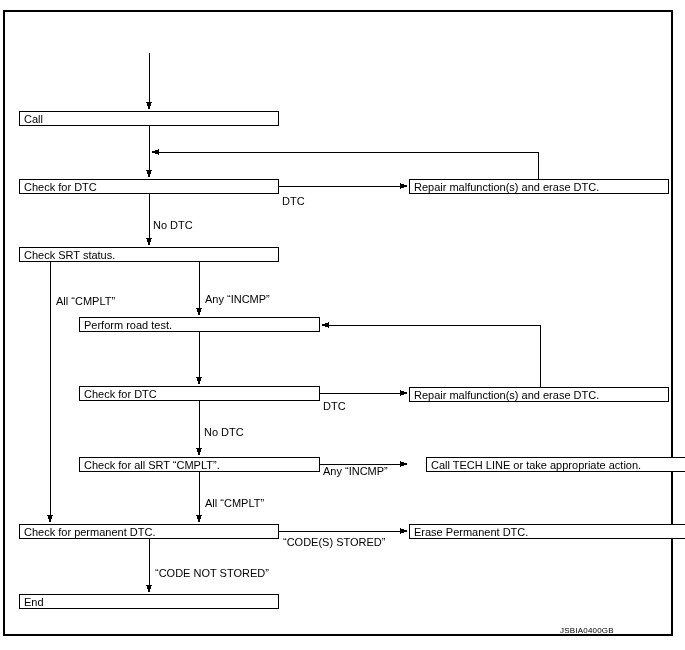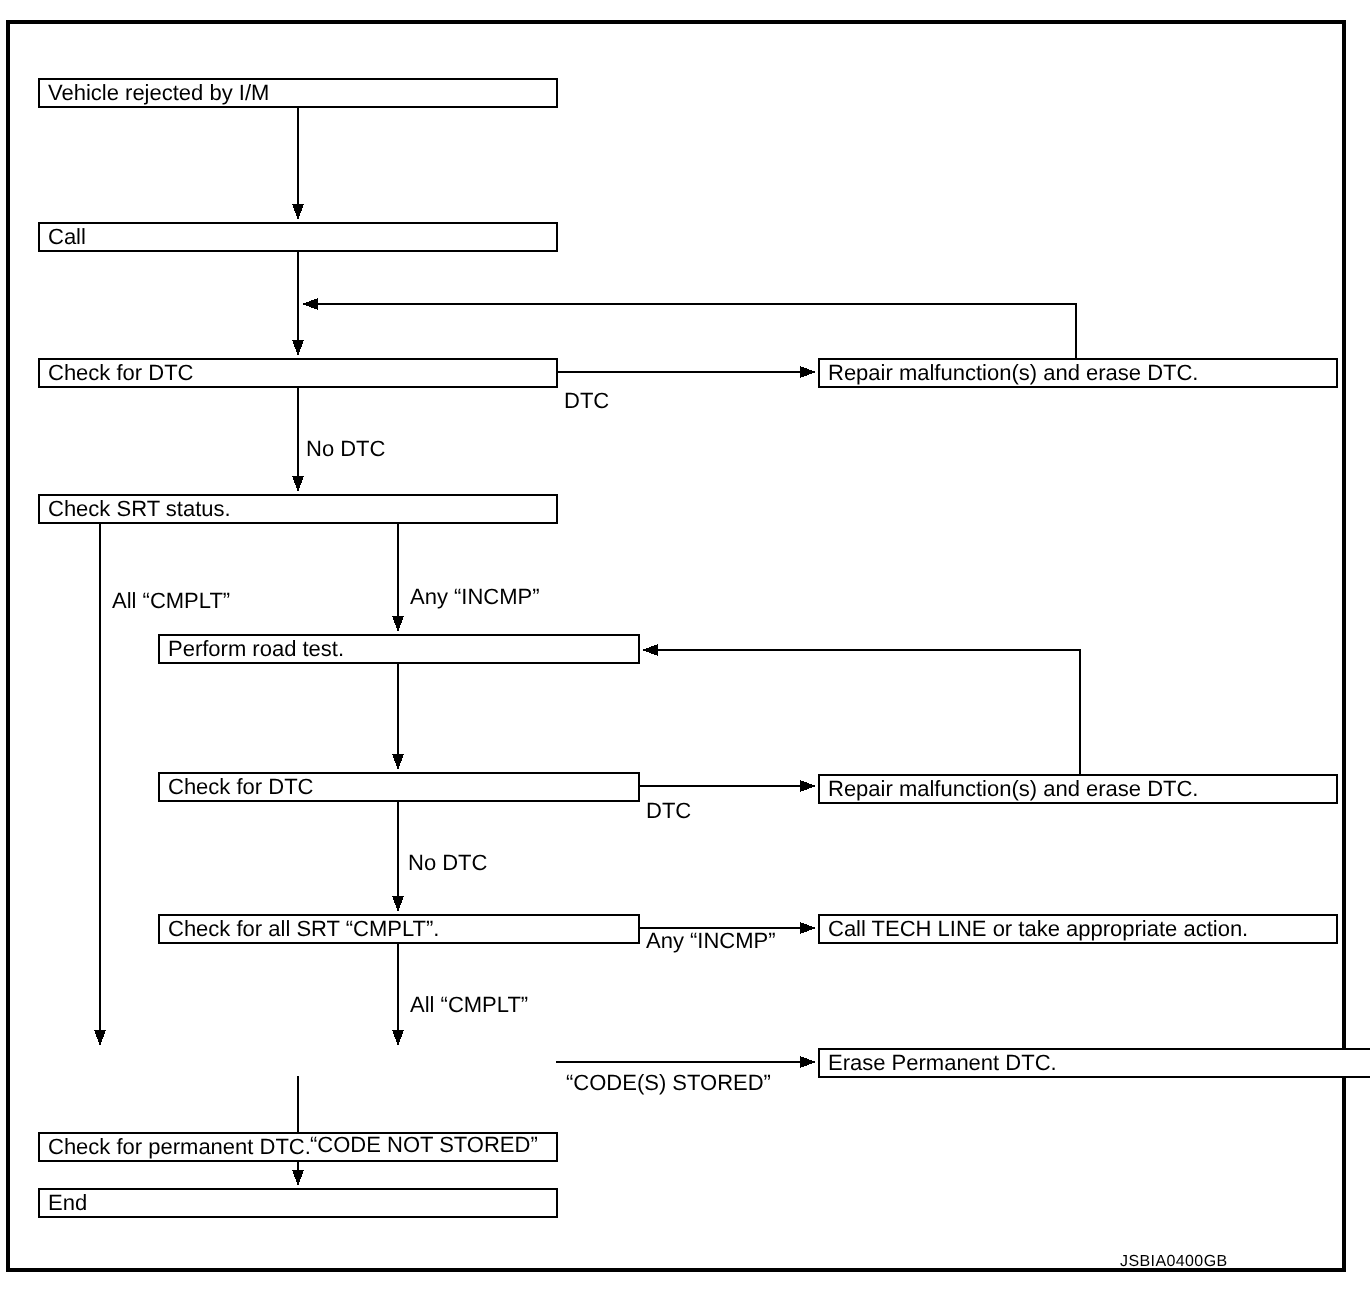--- a/index.html
+++ b/index.html
@@ -63,25 +63,25 @@
     letter-spacing: 0.2px;
   }
   
   .n-vehicle   { left: 19px;  top: 39px;  width: 260px; }
   .n-start     { left: 19px;  top: 111px; width: 260px; }
   .n-checkdtc1 { left: 19px;  top: 179px; width: 260px; }
   .n-checksrt  { left: 19px;  top: 247px; width: 260px; }
   .n-roadtest  { left: 79px;  top: 317px; width: 241px; }
   .n-checkdtc2 { left: 79px;  top: 386px; width: 241px; }
   .n-allsrt    { left: 79px;  top: 457px; width: 241px; }
-  .n-permanent { left: 19px;  top: 524px; width: 260px; margin-top: 42px; }
+  .n-permanent { left: 19px;  top: 524px; width: 260px; }
   .n-end       { left: 19px;  top: 594px; width: 260px; }
   .n-repair1   { left: 409px; top: 179px; width: 260px; }
   .n-repair2   { left: 409px; top: 387px; width: 260px; }
-  .n-techline  { left: 409px; top: 457px; width: 260px; }
+  .n-techline  { left: 426px; top: 457px; width: 260px; }
   .n-erase     { left: 409px; top: 524px; width: 292px; }
   
   .l-dtc1          { left: 282px; top: 171px; }
   .l-nodtc1        { left: 153px; top: 195px; }
   .l-allcmplt1     { left: 56px;  top: 271px; }
   .l-anyincmp1     { left: 205px; top: 269px; }
   .l-dtc2          { left: 323px; top: 376px; }
   .l-nodtc2        { left: 204px; top: 402px; }
   .l-anyincmp2     { left: 323px; top: 441px; }
   .l-allcmplt2     { left: 205px; top: 473px; }
@@ -113,21 +113,20 @@
       <polyline points="319,393 407,393" marker-end="url(#arr)"></polyline>
       <polyline points="199,400 199,455" marker-end="url(#arr)"></polyline>
       <polyline points="540,387 540,325 322,325" marker-end="url(#arr)"></polyline>
       <polyline points="319,464 407,464" marker-end="url(#arr)"></polyline>
       <polyline points="199,471 199,522" marker-end="url(#arr)"></polyline>
       <polyline points="278,531 407,531" marker-end="url(#arr)"></polyline>
       <polyline points="149,538 149,592" marker-end="url(#arr)"></polyline>
     </g>
   </svg>
 
-  <div class="node n-vehicle">Vehicle rejected by I/M</div>
   <div class="node n-start">Call</div>
   <div class="node n-checkdtc1">Check for DTC</div>
   <div class="node n-checksrt">Check SRT status.</div>
   <div class="node n-roadtest">Perform road test.</div>
   <div class="node n-checkdtc2">Check for DTC</div>
   <div class="node n-allsrt">Check for all SRT “CMPLT”.</div>
   <div class="node n-permanent">Check for permanent DTC.</div>
   <div class="node n-end">End</div>
   <div class="node n-repair1">Repair malfunction(s) and erase DTC.</div>
   <div class="node n-repair2">Repair malfunction(s) and erase DTC.</div>

